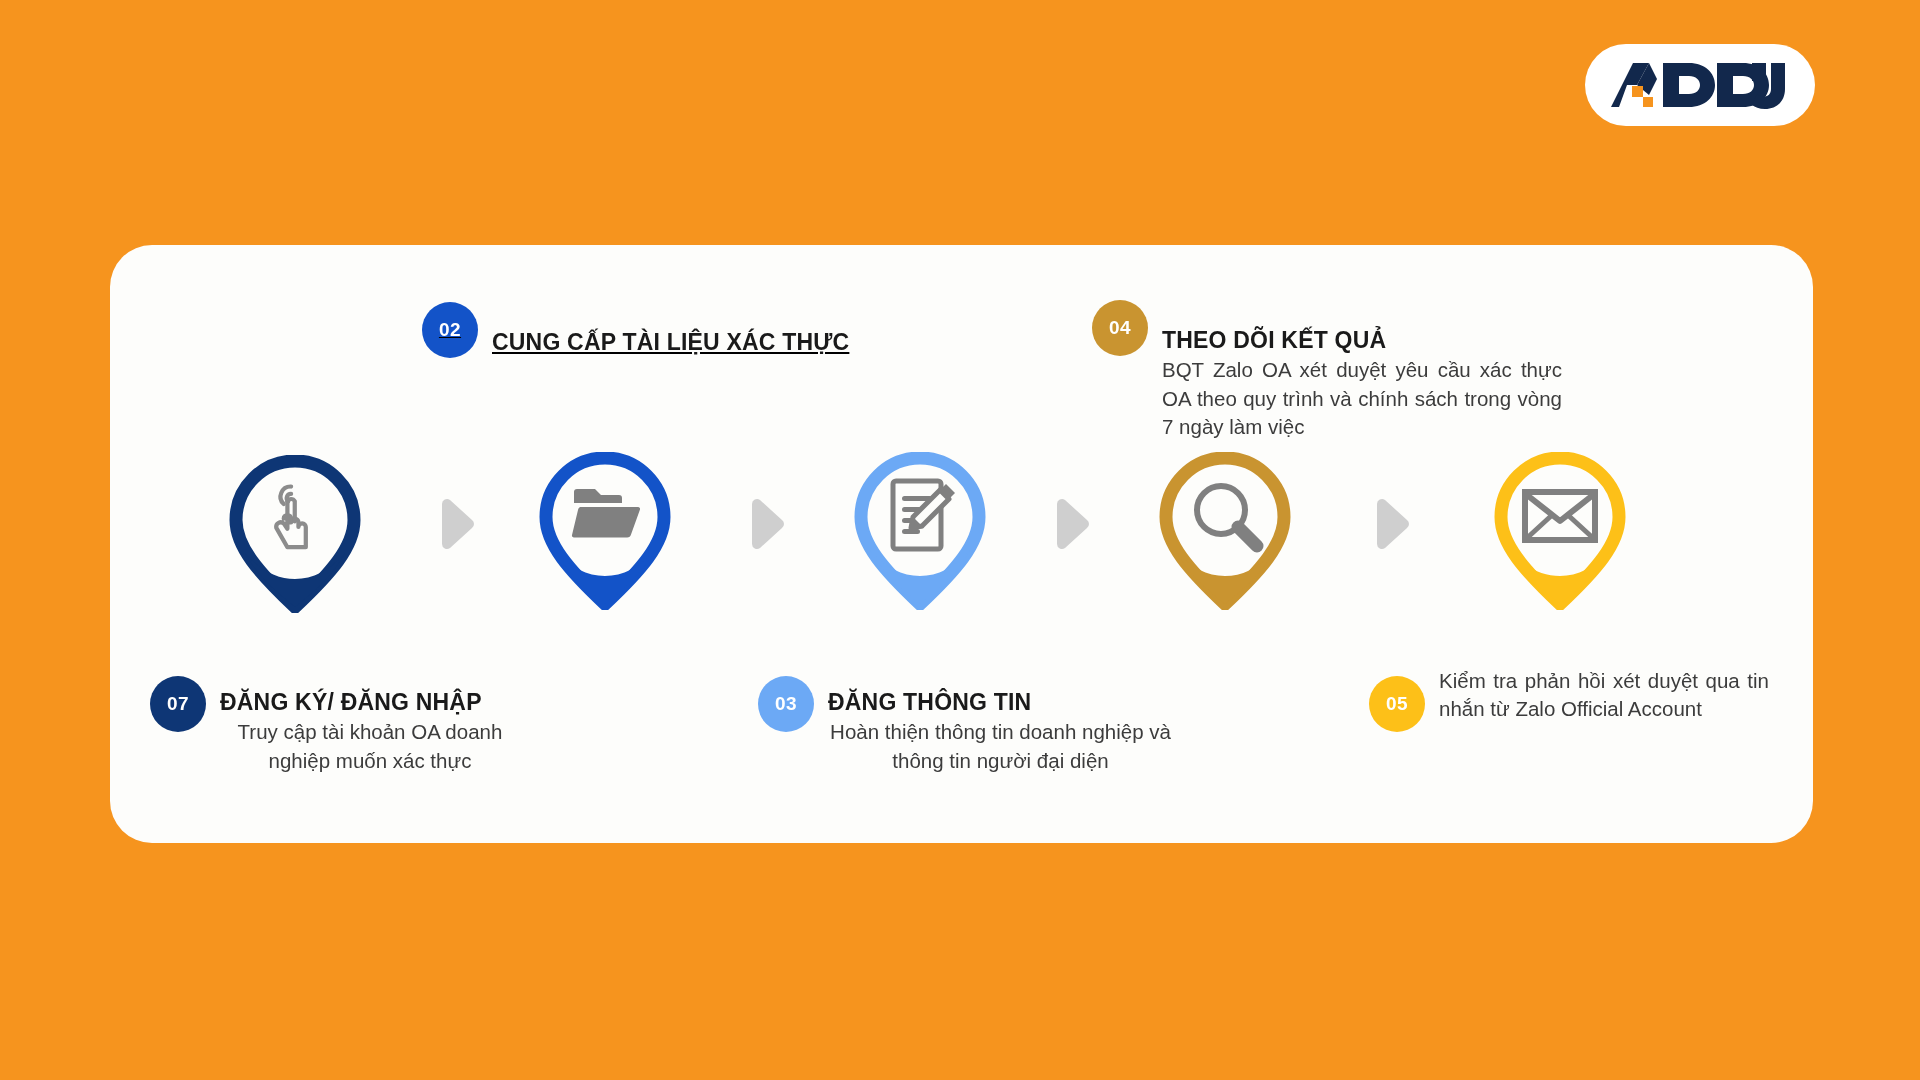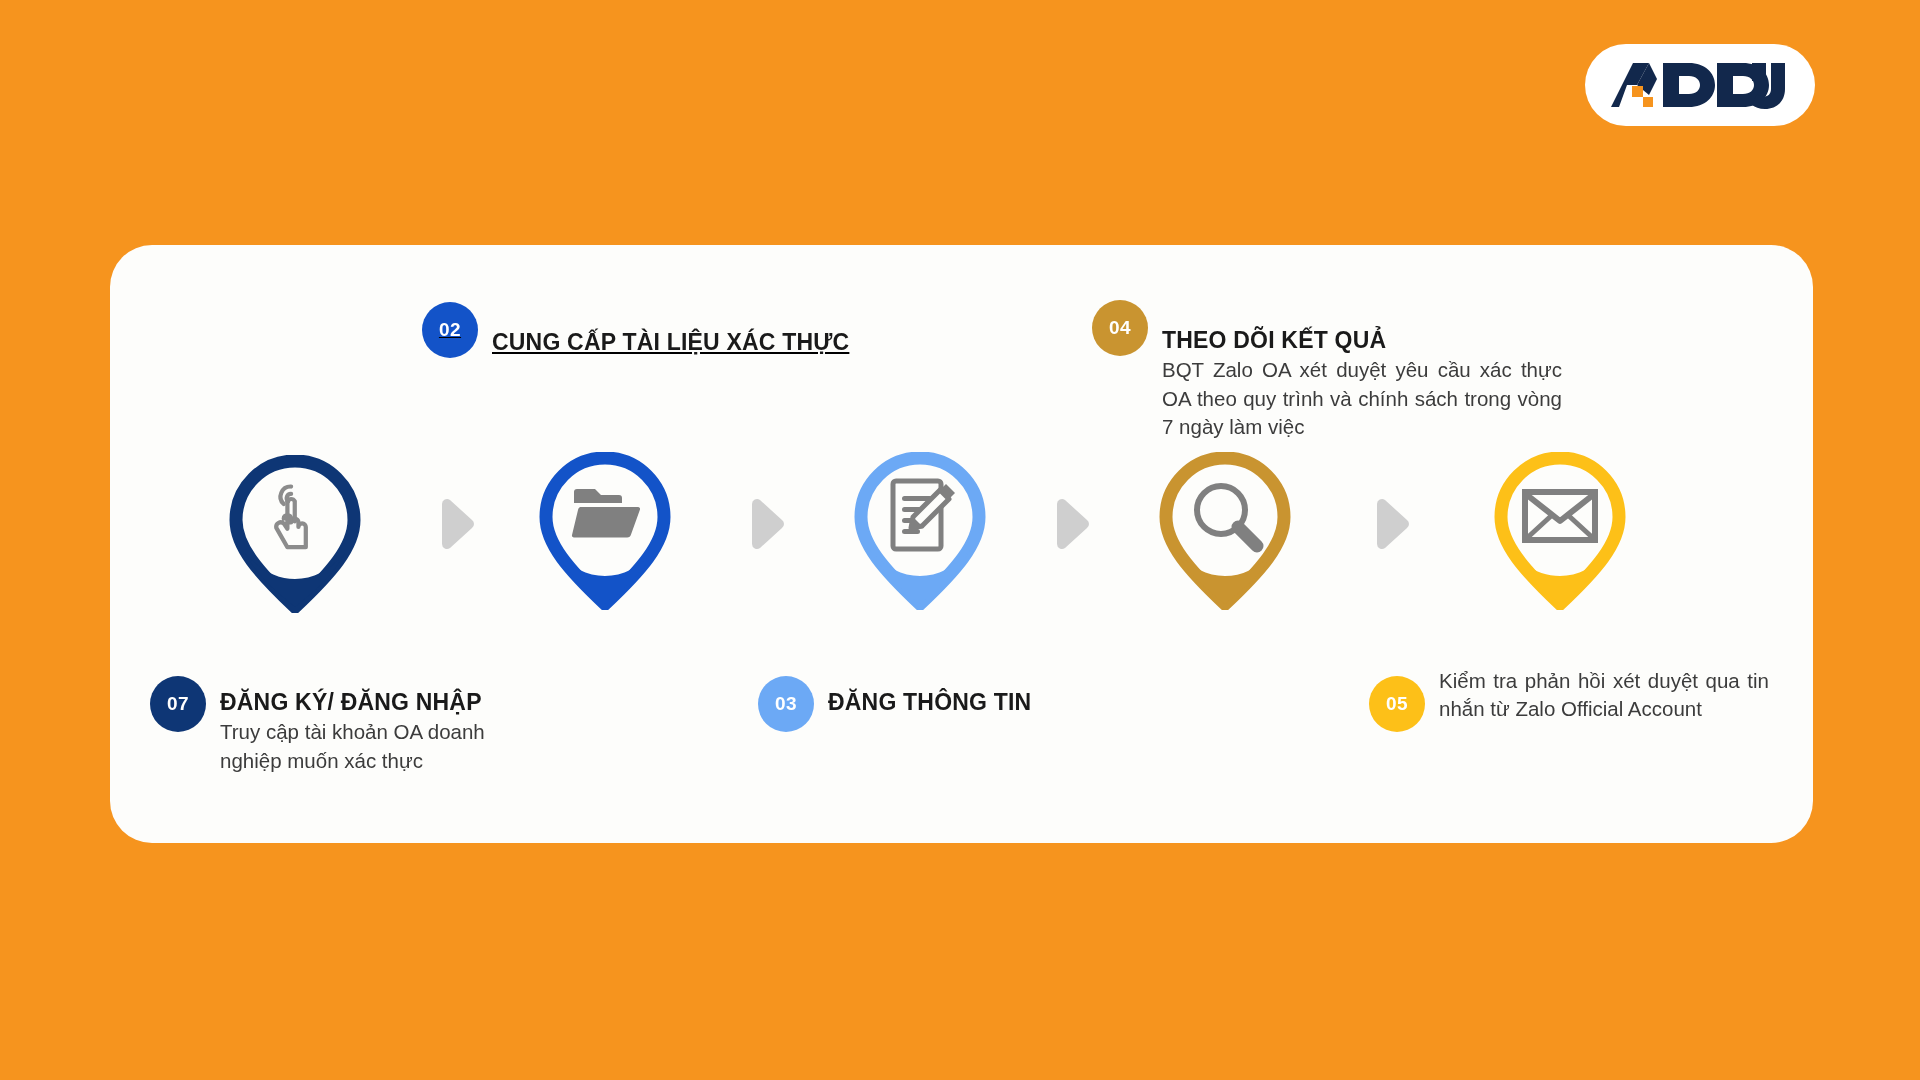--- a/index.html
+++ b/index.html
@@ -45,20 +45,21 @@
     letter-spacing:.5px;
   }
   .step-text { margin-left:14px; padding-top:2px; }
   .step-title {
     font-size:23px; font-weight:bold; color:#1a1a1a;
     letter-spacing:.2px; line-height:1.15; white-space:nowrap;margin-top:25px;
   }
   .step-desc {
     font-size:20.5px; color:#3c3c3c; line-height:1.38;
     margin-top:3px;
+    text-align:center;
   }
   .justify .step-desc { text-align:justify; }
   .badge-low { align-self:flex-start; margin-top:14px; }
 </style>
 </head>
 <body>
 
 <div id="logo-pill">
   <svg width="186" height="52" viewBox="0 0 186 52">
 
@@ -193,20 +194,21 @@
   <div class="step-text" style="width:300px;">
     <div class="step-title">ĐĂNG KÝ/ ĐĂNG NHẬP</div>
     <div class="step-desc">Truy cập tài khoản OA doanh nghiệp muốn xác thực</div>
   </div>
 </div>
 
 <div class="step-block" style="left:758px; top:662px; width:420px;">
   <div class="badge badge-low" style="background:#6ca9f5;">03</div>
   <div class="step-text" style="width:345px;">
     <div class="step-title">ĐĂNG THÔNG TIN</div>
+    <div class="step-desc">Hoàn thiện thông tin doanh nghiệp và thông tin người đại diện</div>
   </div>
 </div>
 
 <div class="step-block justify" style="left:1369px; top:662px; width:430px;">
   <div class="badge badge-low" style="background:#fdc018;">05</div>
   <div class="step-text" style="width:330px;">
     <div class="step-desc">Kiểm tra phản hồi xét duyệt qua tin nhắn từ Zalo Official Account</div>
   </div>
 </div>
 

